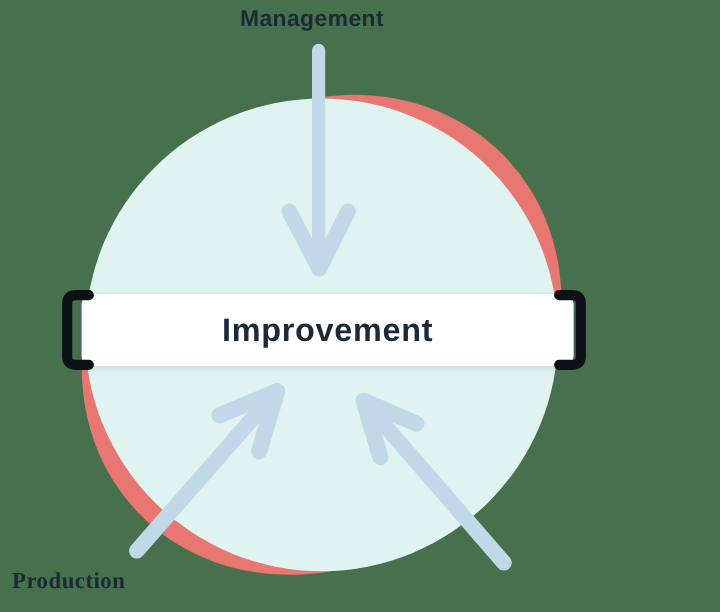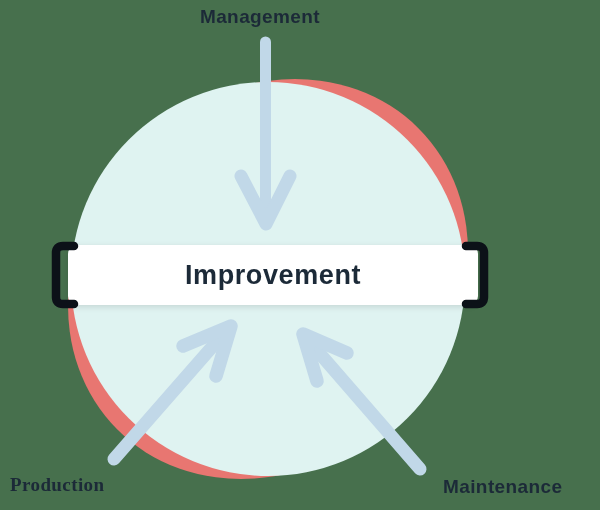--- a/index.html
+++ b/index.html
@@ -97,17 +97,16 @@
     <g fill="none" stroke="#0c1118" stroke-linecap="round" stroke-linejoin="round" stroke-width="8.5">
       <path d="M 74 246 L 63 246 Q 56 246 56 253 L 56 297 Q 56 304 63 304 L 74 304"></path>
       <path d="M 466 246 L 477 246 Q 484 246 484 253 L 484 297 Q 484 304 477 304 L 466 304"></path>
     </g>
   </svg>
 
   <div class="outer-label label-management">Management</div>
 
   <div class="outer-label label-production">Production</div>
 
-  <div class="outer-label label-maintenance">Maintenance</div>
 
   <div class="band-text">Improvement</div>
 
 </div>
 
 </body></html>

